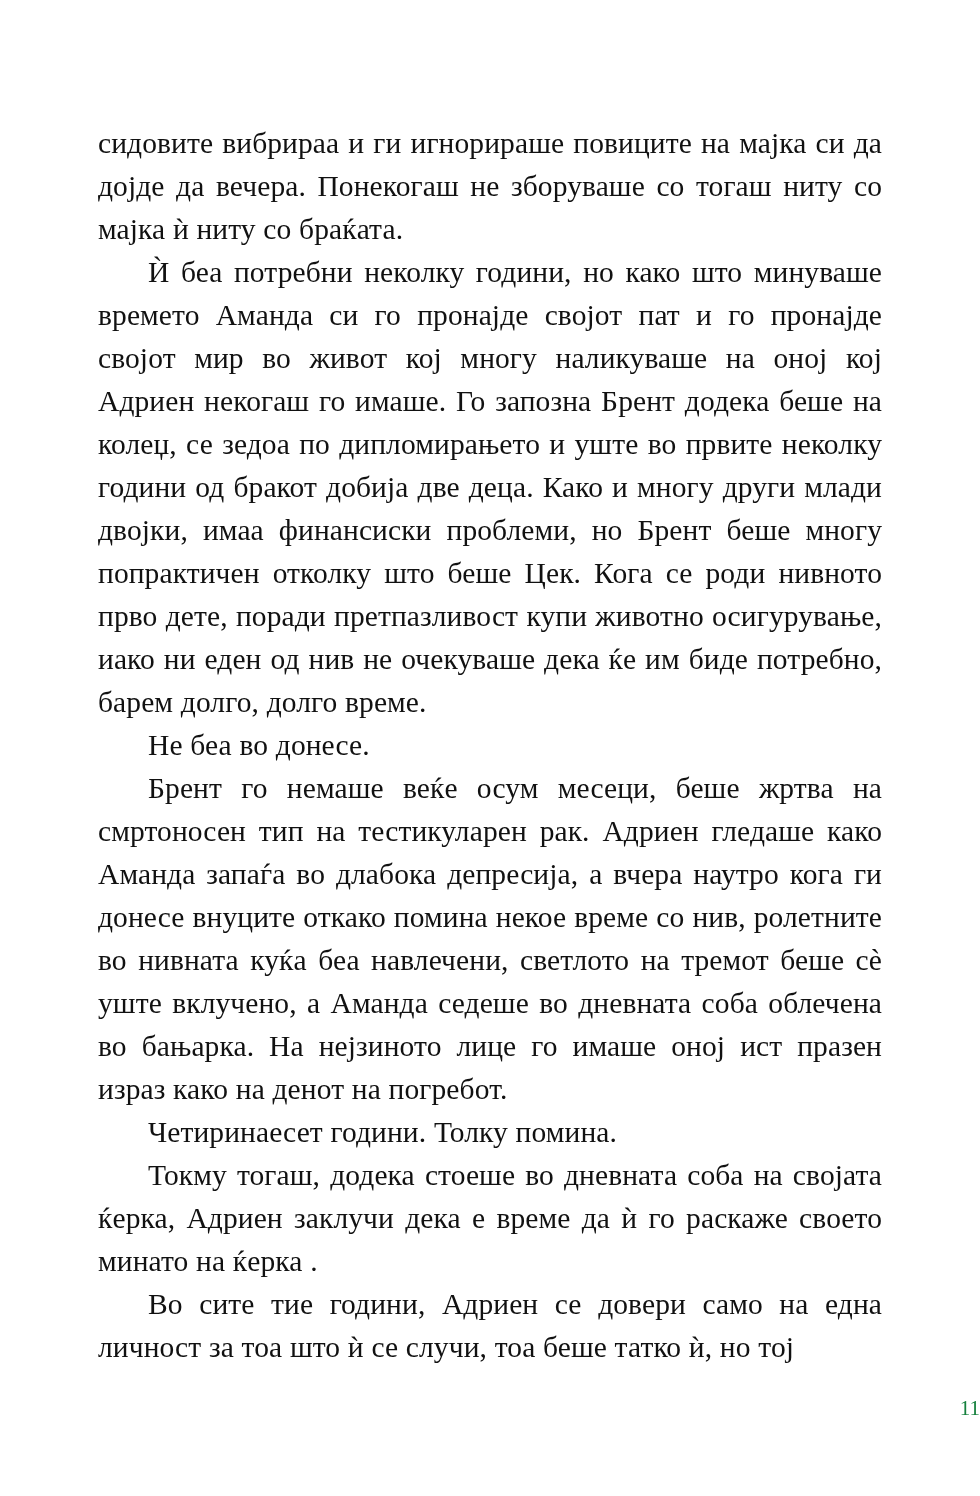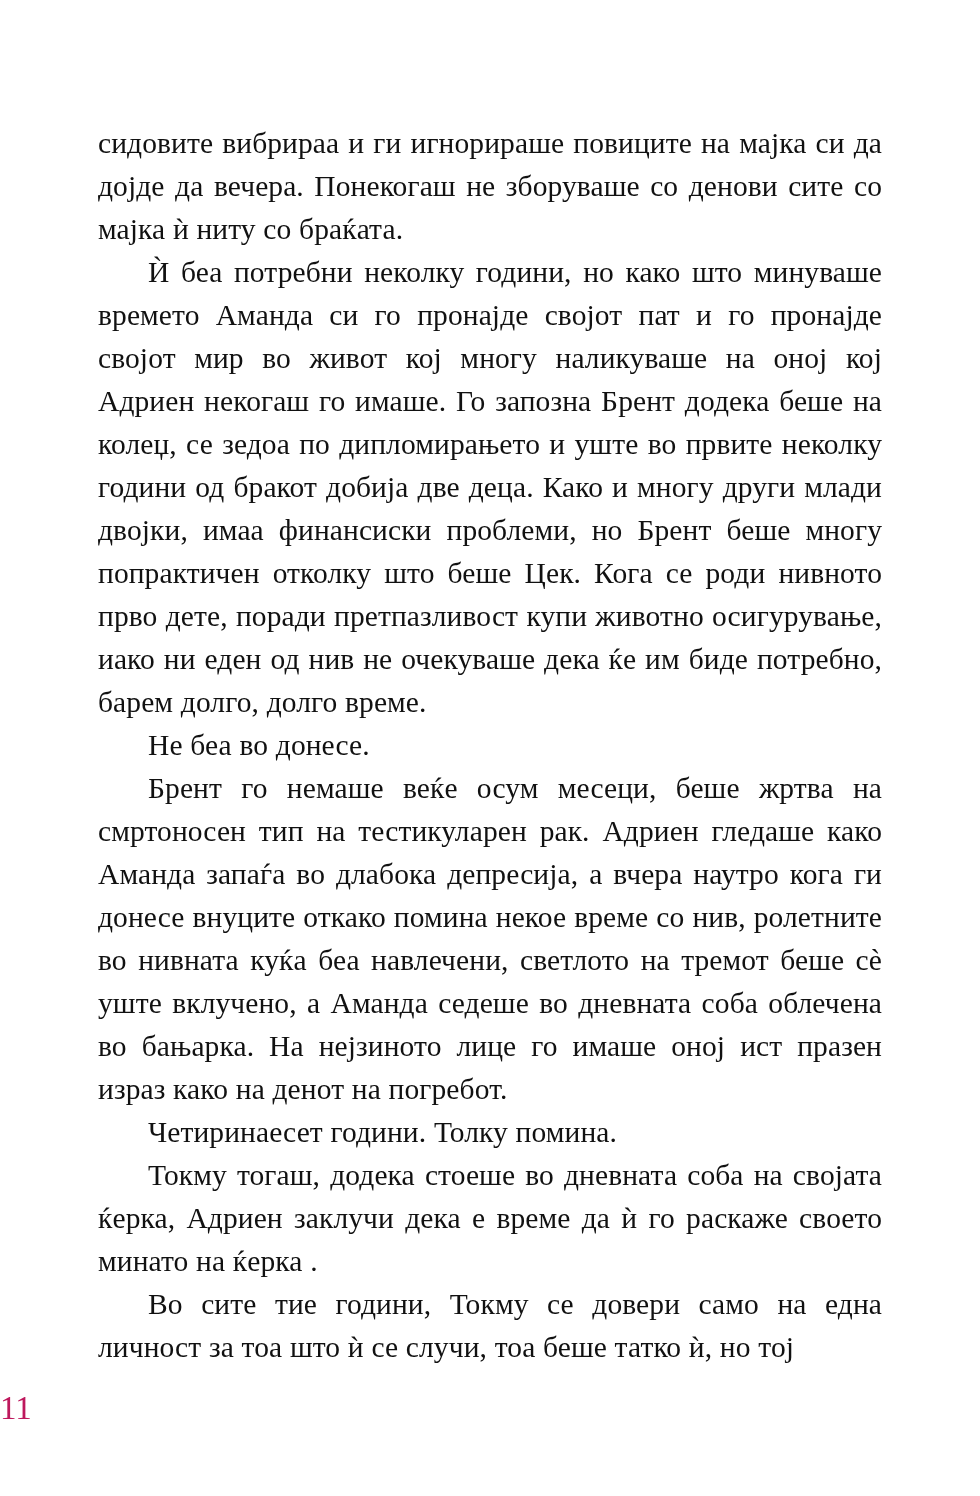--- a/index.html
+++ b/index.html
@@ -45,37 +45,37 @@
   }
   .para.no-indent {
     text-indent: 0;
   }
   
   .page-number {
     position: absolute;
     left: 0;
     top: 1392px;
     width: 980px;
-    text-align: left;
-    font-size: 33px;
+    text-align: right;
+    font-size: 21px;
     line-height: 32px;
     font-family: "Liberation Serif", "DejaVu Serif", serif;
-    color: #be185d;
+    color: #15803d;
   }
 </style>
 </head>
 <body>
 
 <div class="page">
 
   <div class="text-block">
-    <p class="para no-indent">сидовите вибрираа и ги игнорираше повиците на мајка си да дојде да вечера. Понекогаш не зборуваше со денови сите со мајка ѝ ниту со браќата.</p>
+    <p class="para no-indent">сидовите вибрираа и ги игнорираше повиците на мајка си да дојде да вечера. Понекогаш не зборуваше со тогаш ниту со мајка ѝ ниту со браќата.</p>
     <p class="para indent">Ѝ беа потребни неколку години, но како што минуваше времето Аманда си го пронајде својот пат и го пронајде својот мир во живот кој многу наликуваше на оној кој Адриен некогаш го имаше. Го запозна Брент додека беше на колеџ, се зедоа по дипломирањето и уште во првите неколку години од бракот добија две деца. Како и многу други млади двојки, имаа финансиски проблеми, но Брент беше многу попрактичен отколку што беше Цек. Кога се роди нивното прво дете, поради претпазливост купи животно осигурување, иако ни еден од нив не очекуваше дека ќе им биде потребно, барем долго, долго време.</p>
     <p class="para indent">Не беа во донесе.</p>
     <p class="para indent">Брент го немаше веќе осум месеци, беше жртва на смртоносен тип на тестикуларен рак. Адриен гледаше како Аманда запаѓа во длабока депресија, а вчера наутро кога ги донесе внуците откако помина некое време со нив, ролетните во нивната куќа беа навлечени, светлото на тремот беше сѐ уште вклучено, а Аманда седеше во дневната соба облечена во бањарка. На нејзиното лице го имаше оној ист празен израз како на денот на погребот.</p>
     <p class="para indent">Четиринаесет години. Толку помина.</p>
     <p class="para indent">Токму тогаш, додека стоеше во дневната соба на својата ќерка, Адриен заклучи дека е време да ѝ го раскаже своето минато на ќерка .</p>
-    <p class="para indent">Во сите тие години, Токму се довери само на една личност за тоа што ѝ се случи, тоа беше татко ѝ, но тој</p>
+    <p class="para indent">Во сите тие години, Адриен се довери само на една личност за тоа што ѝ се случи, тоа беше татко ѝ, но тој</p>
   </div>
 
   <div class="page-number">11</div>
 
 </div>
 
 </body></html>

